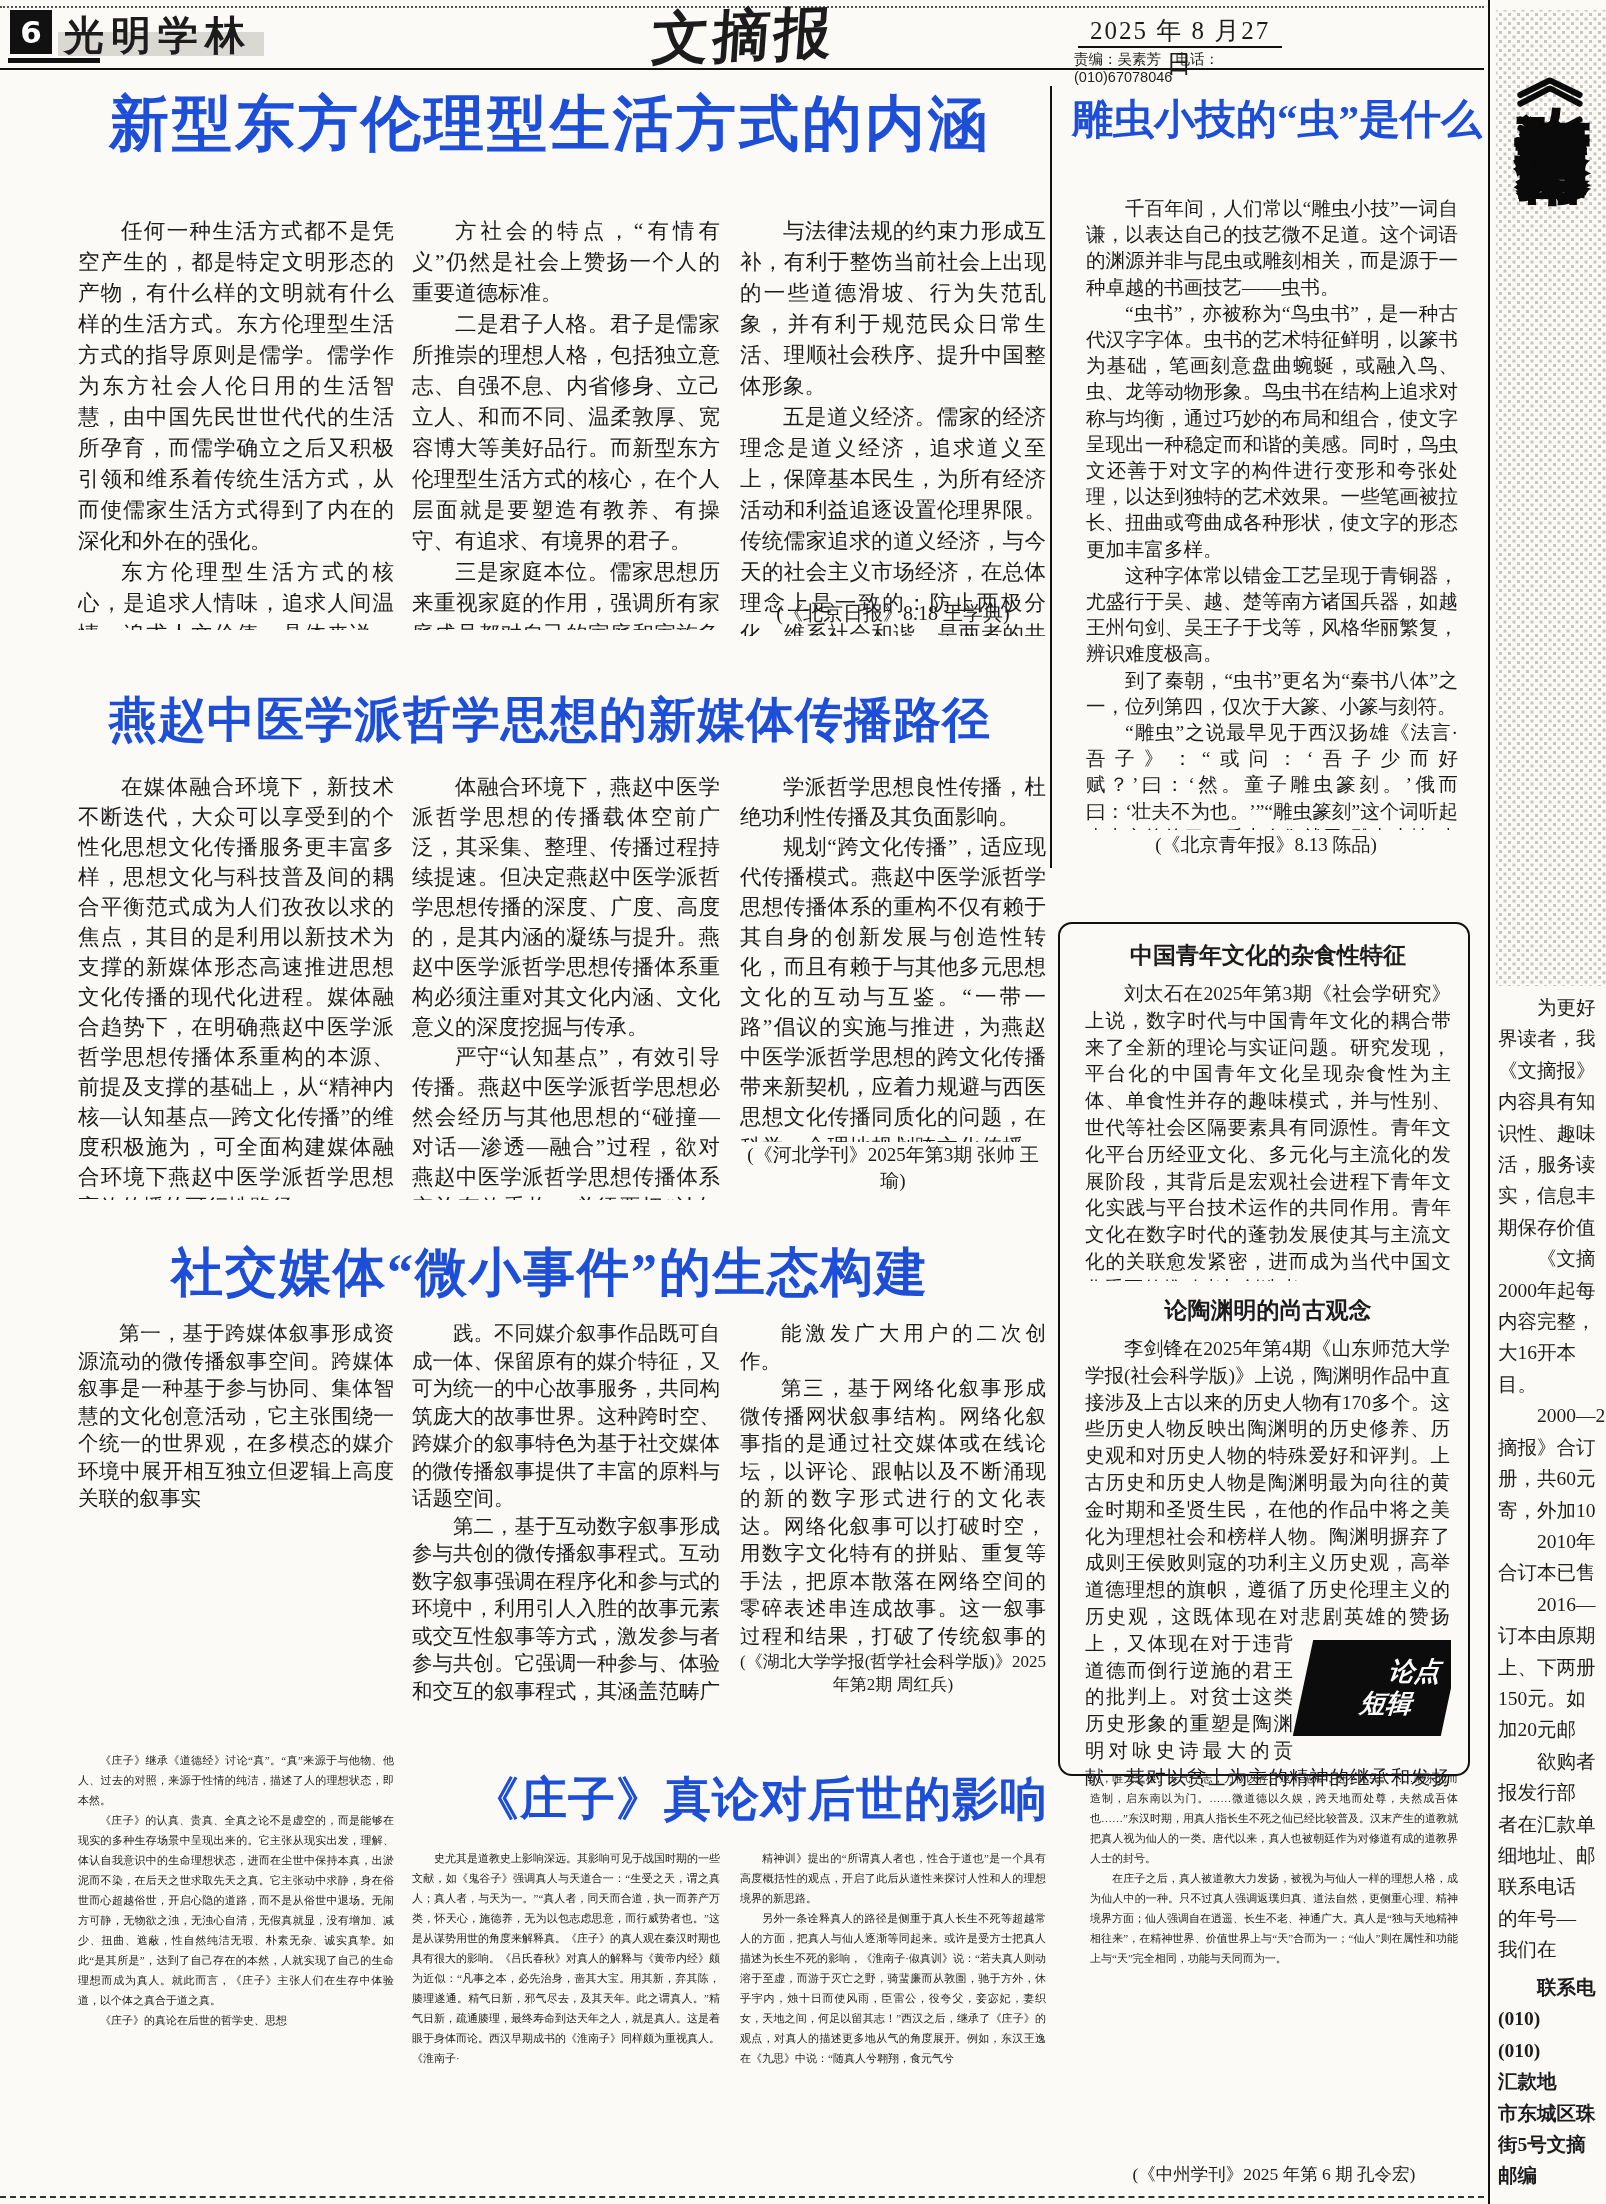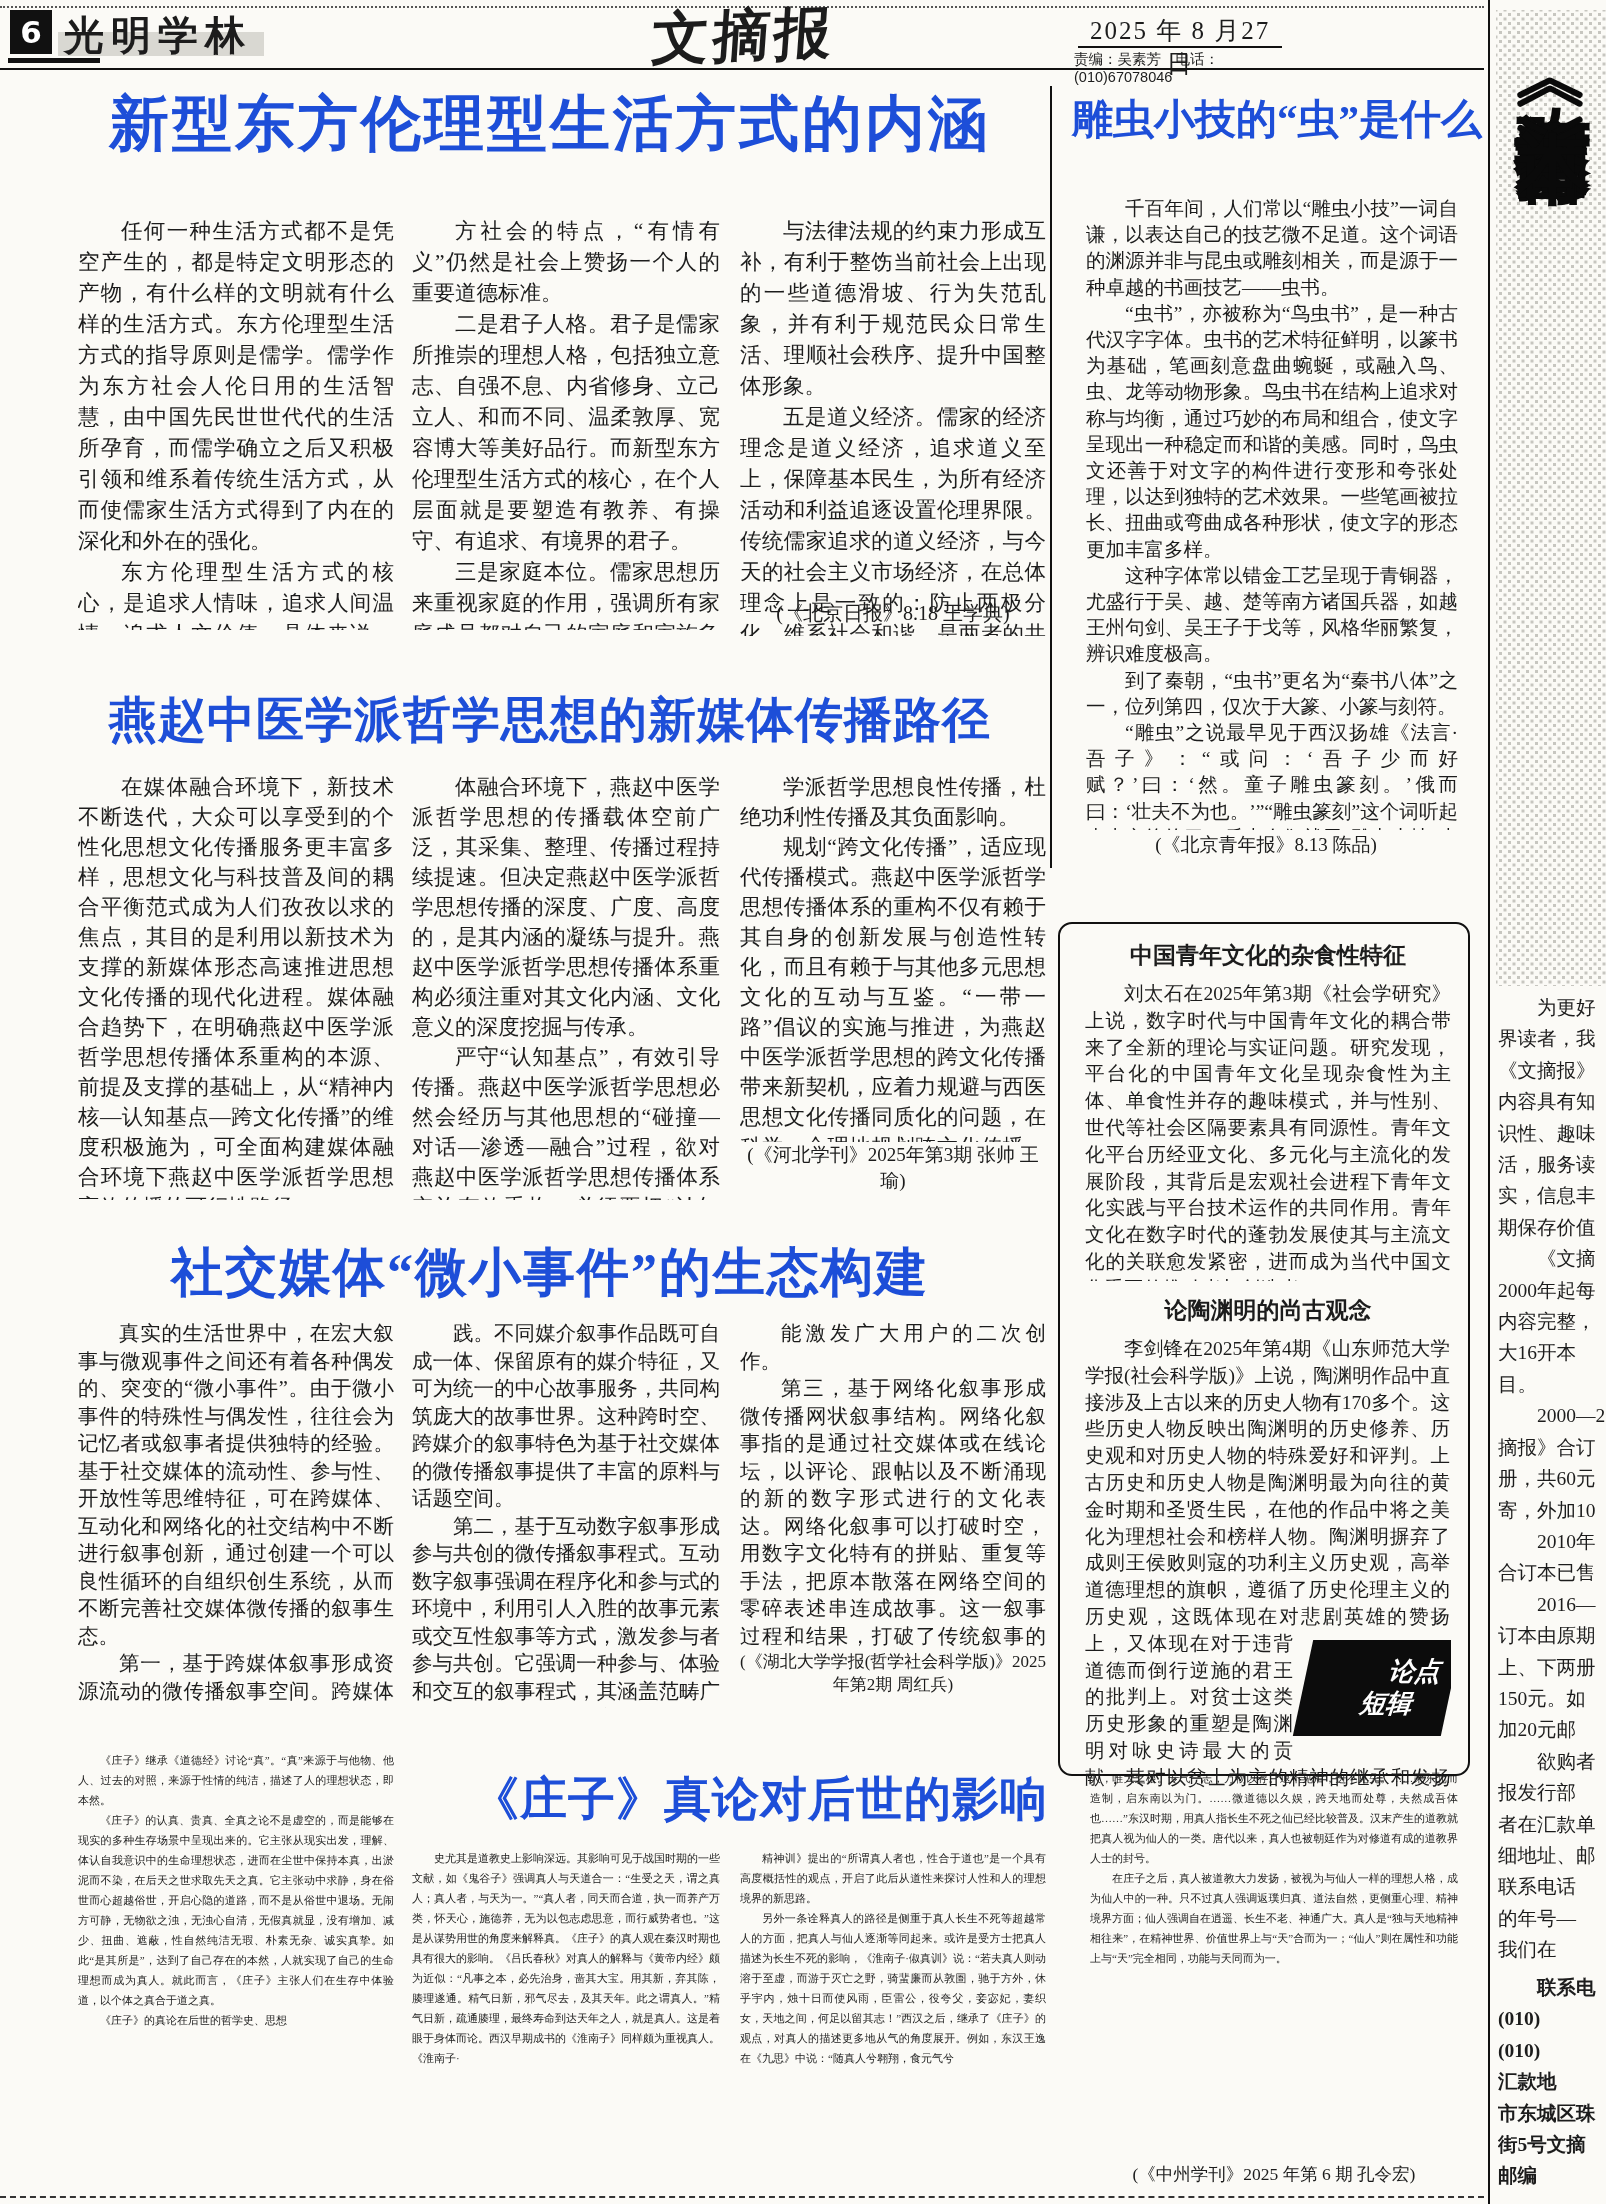--- a/index.html
+++ b/index.html
@@ -99,21 +99,20 @@
     <div class="abs col" style="left:740px;top:772px;width:306px;height:370px;">
         <p>学派哲学思想良性传播，杜绝功利性传播及其负面影响。</p>
         <p>规划“跨文化传播”，适应现代传播模式。燕赵中医学派哲学思想传播体系的重构不仅有赖于其自身的创新发展与创造性转化，而且有赖于与其他多元思想文化的互动与互鉴。“一带一路”倡议的实施与推进，为燕赵中医学派哲学思想的跨文化传播带来新契机，应着力规避与西医思想文化传播同质化的问题，在科学、合理地规划跨文化传播，适应现代传播模式的前提下，引导燕赵中医学派哲学思想在国际化文化传播中实现自进化、自适应、自升级。</p>
       </div>
     <div class="abs cite" style="left:740px;top:1142px;width:306px;font-size:19px;">(《河北学刊》2025年第3期 张帅 王瑜)</div>
   </div>
 
   <div class="a3">
     <div class="abs headline" style="left:60px;top:1238px;width:980px;font-size:52px;letter-spacing:2px;">社交媒体“微小事件”的生态构建</div>
     <div class="abs col" style="left:78px;top:1320px;width:316px;height:388px;">
-        <p>真实的生活世界中，在宏大叙事与微观事件之间还有着各种偶发的、突变的“微小事件”。由于微小事件的特殊性与偶发性，往往会为记忆者或叙事者提供独特的经验。基于社交媒体的流动性、参与性、开放性等思维特征，可在跨媒体、互动化和网络化的社交结构中不断进行叙事创新，通过创建一个可以良性循环的自组织创生系统，从而不断完善社交媒体微传播的叙事生态。</p>
         <p>第一，基于跨媒体叙事形成资源流动的微传播叙事空间。跨媒体叙事是一种基于参与协同、集体智慧的文化创意活动，它主张围绕一个统一的世界观，在多模态的媒介环境中展开相互独立但逻辑上高度关联的叙事实</p>
       </div>
     <div class="abs col" style="left:412px;top:1320px;width:308px;height:388px;">
         <p>践。不同媒介叙事作品既可自成一体、保留原有的媒介特征，又可为统一的中心故事服务，共同构筑庞大的故事世界。这种跨时空、跨媒介的叙事特色为基于社交媒体的微传播叙事提供了丰富的原料与话题空间。</p>
         <p>第二，基于互动数字叙事形成参与共创的微传播叙事程式。互动数字叙事强调在程序化和参与式的环境中，利用引人入胜的故事元素或交互性叙事等方式，激发参与者参与共创。它强调一种参与、体验和交互的叙事程式，其涵盖范畴广泛，不仅指互动性的文本、视频、游戏等，还包括具有强体验性的舞台剧、VR(虚拟现实技术)展示等交互叙事形式，从而提供了一种用户视角的参与式传播情境，并可</p>
       </div>
     <div class="abs col" style="left:740px;top:1320px;width:306px;height:330px;">
         <p>能激发广大用户的二次创作。</p>
         <p>第三，基于网络化叙事形成微传播网状叙事结构。网络化叙事指的是通过社交媒体或在线论坛，以评论、跟帖以及不断涌现的新的数字形式进行的文化表达。网络化叙事可以打破时空，用数字文化特有的拼贴、重复等手法，把原本散落在网络空间的零碎表述串连成故事。这一叙事过程和结果，打破了传统叙事的线性结构，其本质具有开放性特征。每个网民(粉丝)都成为一个叙事节点，他们不仅可以参与创作，还可以参与官方及用户发起的活动及讨论话题，探索隐藏在故事背后的深层意义。</p>
       </div>

